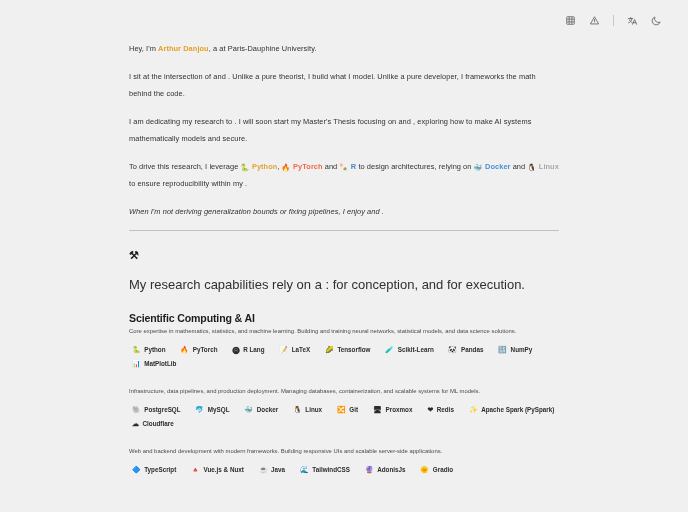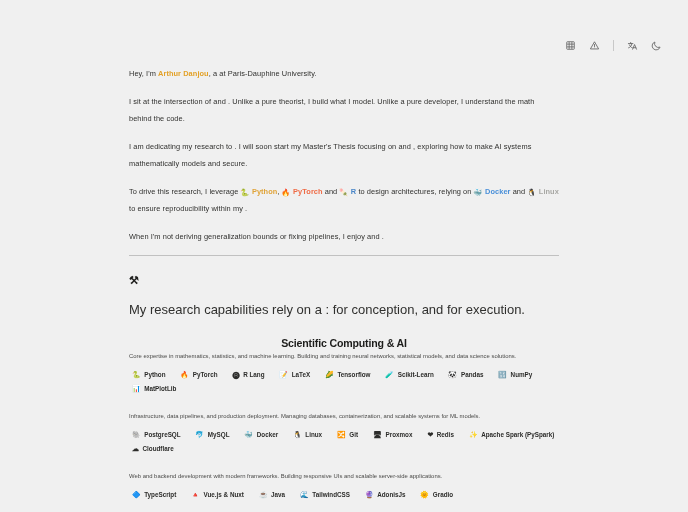--- a/index.html
+++ b/index.html
@@ -2,21 +2,21 @@
 <html><head>
 <meta charset="utf-8">
 <style>
   * { box-sizing: border-box; margin: 0; padding: 0; }
   html, body {
     width: 688px; height: 512px;
     background: #f0f0f0;
     font-family: "Liberation Sans", sans-serif;
     overflow: hidden;
   }
-  .page { position: relative; width: 688px; height: 388px; background: #f0f0f0; margin-top: 25px; }
+  .page { position: relative; width: 688px; height: 388px; background: #f0f0f0; }
 
   
   .topbar {
     position: absolute; top: 0; left: 0; right: 0; height: 40px;
     display: flex; align-items: center; justify-content: flex-end;
     padding-right: 24px; gap: 9px;
   }
   .tb-icon {
     width: 15px; height: 15px;
     display: flex; align-items: center; justify-content: center;
@@ -27,21 +27,21 @@
 
   
   .content {
     position: absolute; top: 40px; left: 129px; width: 430px;
   }
 
   .para {
     font-size: 7.4px; line-height: 17px; color: #30302e;
     letter-spacing: 0.01em; margin-bottom: 11px;
   }
-  .para.tight { margin-bottom: 10px; }
+  .para.tight { margin-bottom: 10px; font-style: italic; }
 
   a.lnk { text-decoration: none; font-weight: 600; }
   .lnk-name   { color: #e3a127; }
   .lnk-python { color: #e0a43a; }
   .lnk-torch  { color: #ef6b46; }
   .lnk-r      { color: #4a86c8; }
   .lnk-docker { color: #4a90d9; }
   .lnk-linux  { color: #a8a8a4; }
   .em { display: inline-block; font-size: 7.4px; transform: translateY(0.5px); }
 
@@ -58,21 +58,21 @@
     margin-bottom: 15px;
   }
   .sec-h2 .h-emoji { font-size: 11px; }
 
   .sec-lead {
     font-size: 13px; color: #30302e; line-height: 15px; margin-bottom: 20px;
   }
 
   .sub-h3 {
     font-size: 10.6px; font-weight: 700; color: #1d1d1b;
-    letter-spacing: -0.015em; margin-bottom: 2px; text-align: center;
+    letter-spacing: -0.015em; margin-bottom: 2px;
   }
   .sub-desc {
     font-size: 5.9px; color: #4a4a48; line-height: 10px; margin-bottom: 8px;
   }
 
   
   .badges {
     display: flex; flex-wrap: wrap; align-items: center;
     gap: 3px 9px; margin-bottom: 17px;
   }
@@ -122,21 +122,21 @@
       <svg width="11" height="11" viewBox="0 0 16 16" fill="none" stroke="#6a6a6a" stroke-width="1.3" stroke-linejoin="round">
         <path d="M13.2 10.3 A5.6 5.6 0 0 1 5.7 2.9 A5.9 5.9 0 1 0 13.2 10.3 Z"></path>
       </svg>
     </div>
   </div>
 
   <div class="content">
 
     <p class="para"><span>Hey, I'm </span><a class="lnk lnk-name" href="#">Arthur Danjou</a><span>, a at Paris-Dauphine University.</span></p>
 
-    <p class="para">I sit at the intersection of and . Unlike a pure theorist, I build what I model. Unlike a pure developer, I understand the math behind the code.</p>
+    <p class="para">I sit at the intersection of and . Unlike a pure theorist, I build what I model. Unlike a pure developer, I frameworks the math behind the code.</p>
 
     <p class="para">I am dedicating my research to . I will soon start my Master's Thesis focusing on and , exploring how to make AI systems mathematically models and secure.</p>
 
     <p class="para"><span>To drive this research, I leverage </span><span class="em">🐍</span> <a class="lnk lnk-python" href="#">Python</a><span>, </span><span class="em">🔥</span> <a class="lnk lnk-torch" href="#">PyTorch</a><span> and </span><span class="em">🍡</span> <a class="lnk lnk-r" href="#">R</a><span> to design architectures, relying on </span><span class="em">🐳</span> <a class="lnk lnk-docker" href="#">Docker</a><span> and </span><span class="em">🐧</span> <a class="lnk lnk-linux" href="#">Linux</a><span> to ensure reproducibility within my .</span></p>
 
     <p class="para tight">When I'm not deriving generalization bounds or fixing pipelines, I enjoy and .</p>
 
     <div class="divider"></div>
 
     <h2 class="sec-h2">

